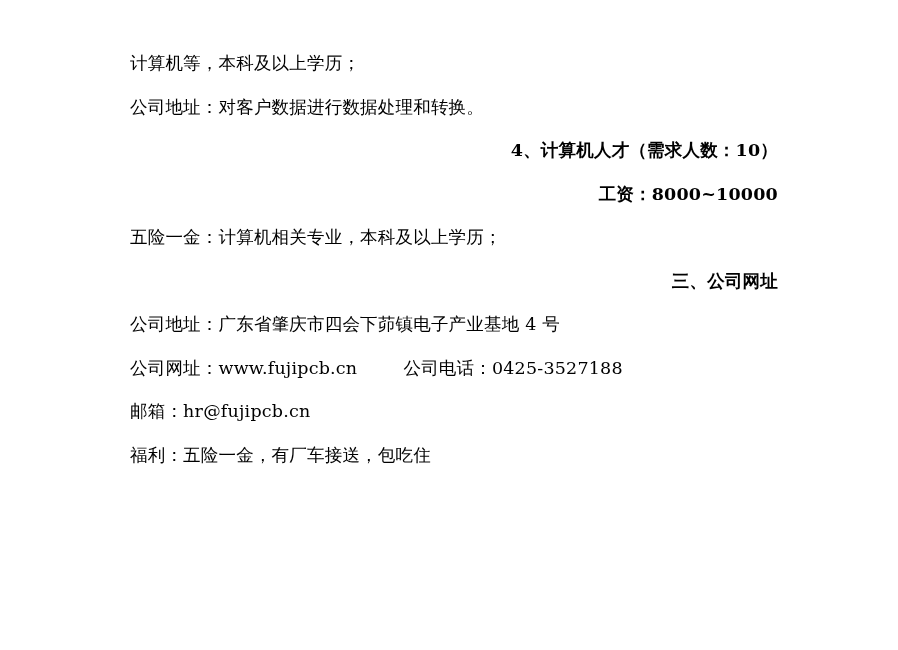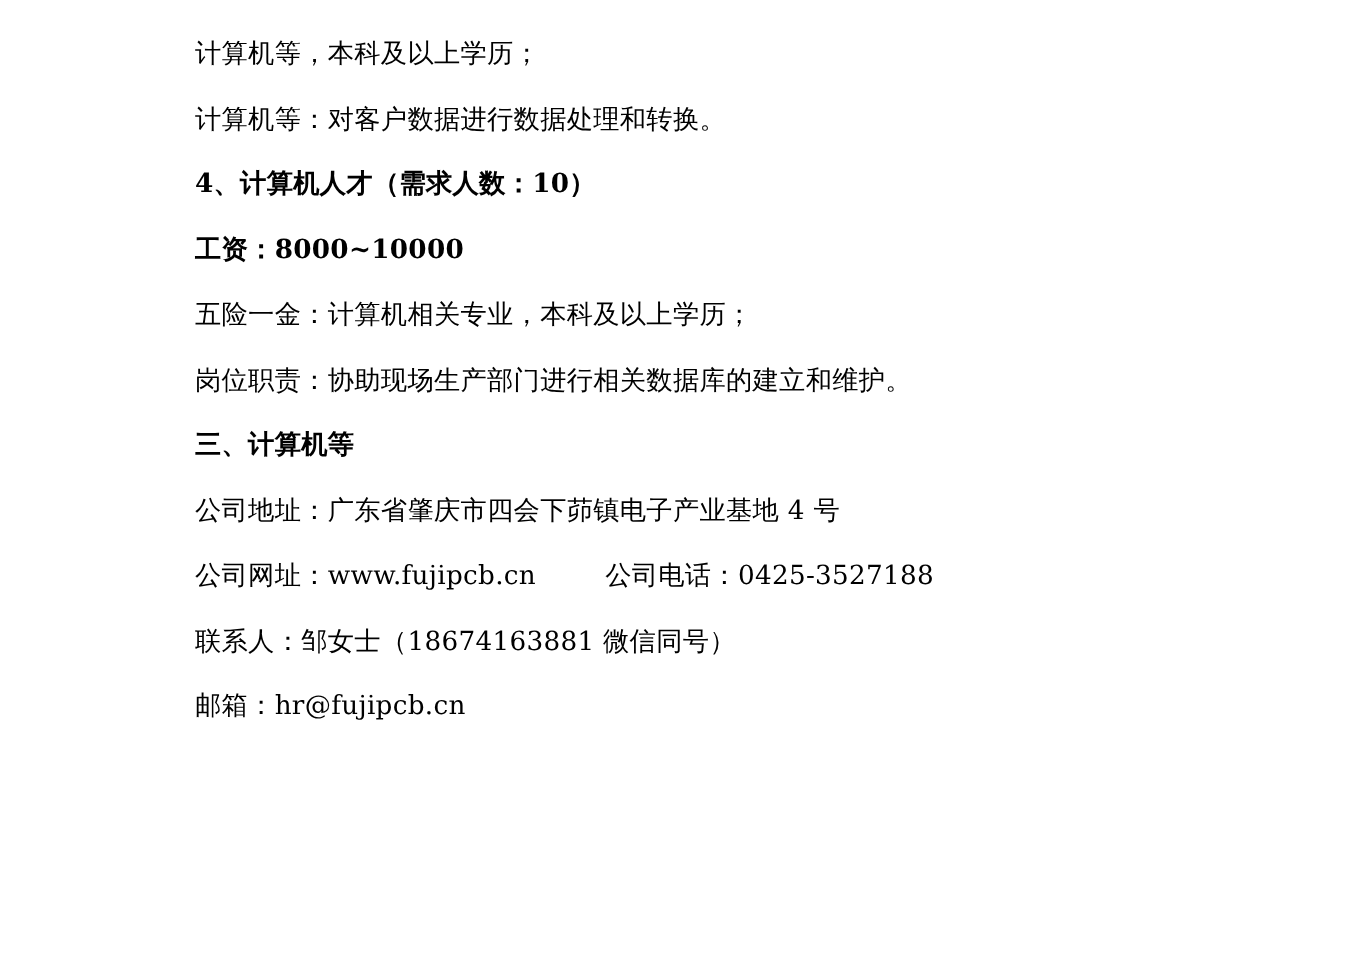--- a/index.html
+++ b/index.html
@@ -12,59 +12,59 @@
     background: #ffffff;
     font-family: "DejaVu Serif", "Liberation Serif", serif;
     color: #000000;
     overflow: hidden;
   }
   .page {
     width: 898px;
     height: 484px;
     position: relative;
     box-sizing: border-box;
-    padding: 28px 120px 0 130px;
+    padding: 55px 120px 0 130px;
   }
   .line {
     font-size: 17.5px;
     line-height: 1.0;
     margin: 0 0 0 0;
     padding: 0;
     white-space: pre;
     letter-spacing: 0.2px;
   }
   .blk {
     margin-bottom: 26px;
   }
   .heading {
     font-weight: bold;
     font-size: 17.5px;
+    text-align: right;
   }
 </style>
 </head>
 <body>
 
 <div class="page">
 
   <p class="line blk">计算机等，本科及以上学历；</p>
 
-  <p class="line blk">计算机等：对客户数据进行数据处理和转换。</p>
+  <p class="line blk">公司地址：对客户数据进行数据处理和转换。</p>
 
   <p class="line blk heading">4、计算机人才（需求人数：10）</p>
 
   <p class="line blk heading">工资：8000~10000</p>
 
   <p class="line blk">五险一金：计算机相关专业，本科及以上学历；</p>
 
-  <p class="line blk">岗位职责：协助现场生产部门进行相关数据库的建立和维护。</p>
 
-  <p class="line blk heading">三、计算机等</p>
+  <p class="line blk heading">三、公司网址</p>
 
   <p class="line blk">公司地址：广东省肇庆市四会下茆镇电子产业基地 4 号</p>
 
   <p class="line blk">公司网址：www.fujipcb.cn        公司电话：0425-3527188</p>
 
-  <p class="line blk">联系人：邹女士（18674163881 微信同号）</p>
 
   <p class="line blk">邮箱：hr@fujipcb.cn</p>
 
+  <p class="line blk">福利：五险一金，有厂车接送，包吃住</p>
 
 </div>
 
 </body></html>

